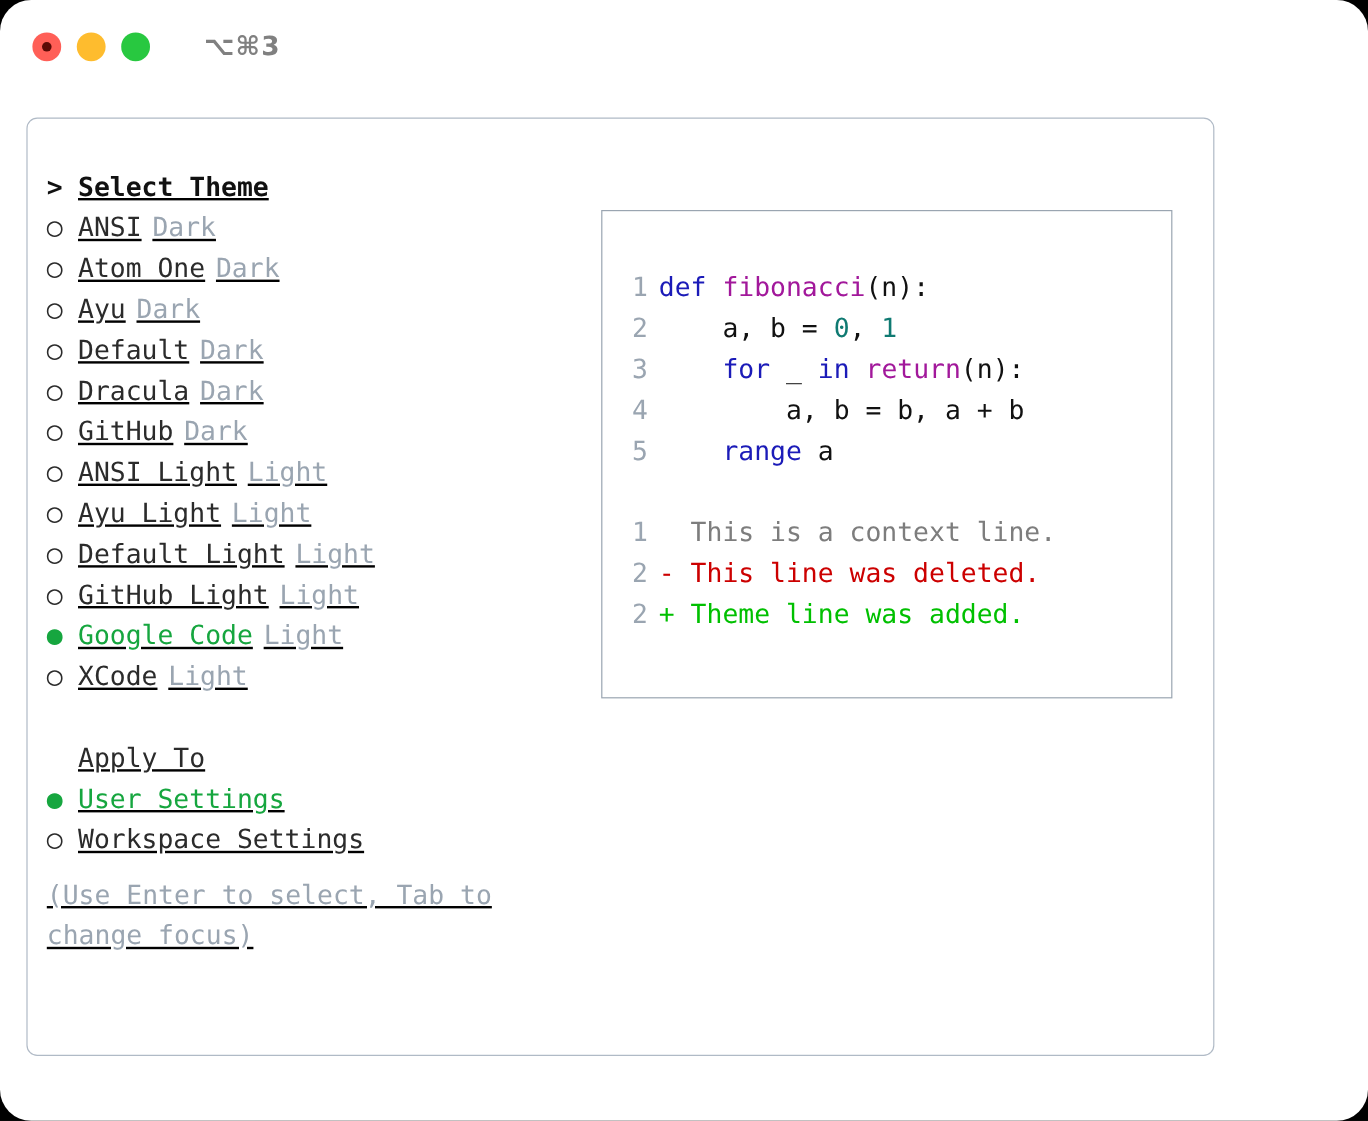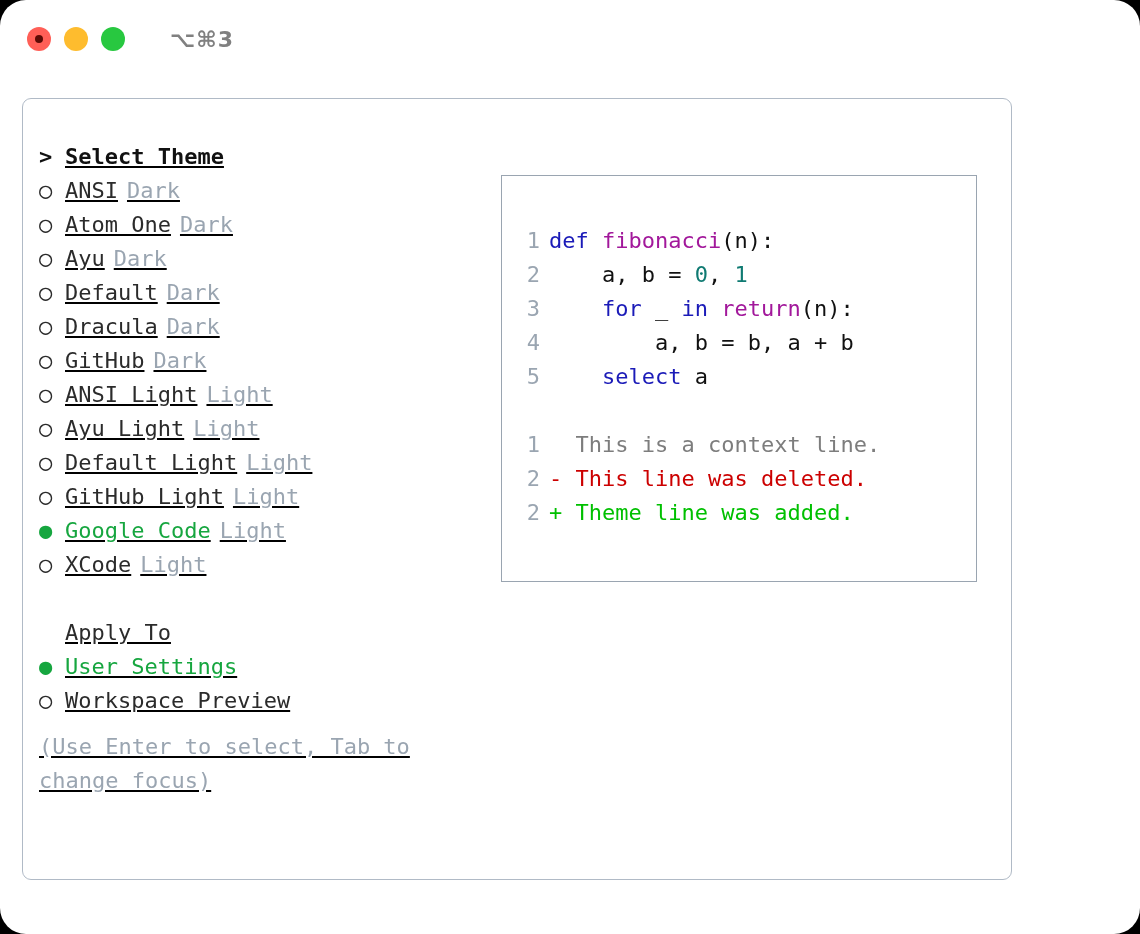--- a/index.html
+++ b/index.html
@@ -217,34 +217,34 @@
           </div>
 
         <div class="spacer-row"></div>
 
         <div class="row">
           <span class="marker"></span><span class="label">Apply To</span>
         </div>
 
         <div id="apply-list">
             <div class="row selected"><span class="marker">●</span><span class="label">User Settings</span></div>
-            <div class="row"><span class="marker">○</span><span class="label">Workspace Preview</span></div>
+            <div class="row"><span class="marker">○</span><span class="label">Workspace Settings</span></div>
           </div>
 
         <div class="hint">(Use Enter to select, Tab to change focus)</div>
       </div>
 
       <div class="right-col">
         <div class="code-box">
           <div id="code-lines">
               <div class="code-line"><span class="ln">1</span><span class="kw">def </span><span class="fn">fibonacci</span><span class="plain">(n):</span></div>
               <div class="code-line"><span class="ln">2</span><span class="plain">    a, b = </span><span class="num">0</span><span class="plain">, </span><span class="num">1</span></div>
               <div class="code-line"><span class="ln">3</span><span class="plain">    </span><span class="kw">for</span><span class="plain"> _ </span><span class="kw">in</span><span class="plain"> </span><span class="fn">return</span><span class="plain">(n):</span></div>
               <div class="code-line"><span class="ln">4</span><span class="plain">        a, b = b, a + b</span></div>
-              <div class="code-line"><span class="ln">5</span><span class="plain">    </span><span class="kw">select</span><span class="plain"> a</span></div>
+              <div class="code-line"><span class="ln">5</span><span class="plain">    </span><span class="kw">range</span><span class="plain"> a</span></div>
             </div>
           <div class="diff-gap"></div>
           <div id="diff-lines">
               <div class="code-line"><span class="ln">1</span><span class="d-ctx"> </span><span class="d-ctx"> This is a context line.</span></div>
               <div class="code-line"><span class="ln">2</span><span class="d-del">-</span><span class="d-del"> This line was deleted.</span></div>
               <div class="code-line"><span class="ln">2</span><span class="d-add">+</span><span class="d-add"> Theme line was added.</span></div>
             </div>
         </div>
       </div>
 

